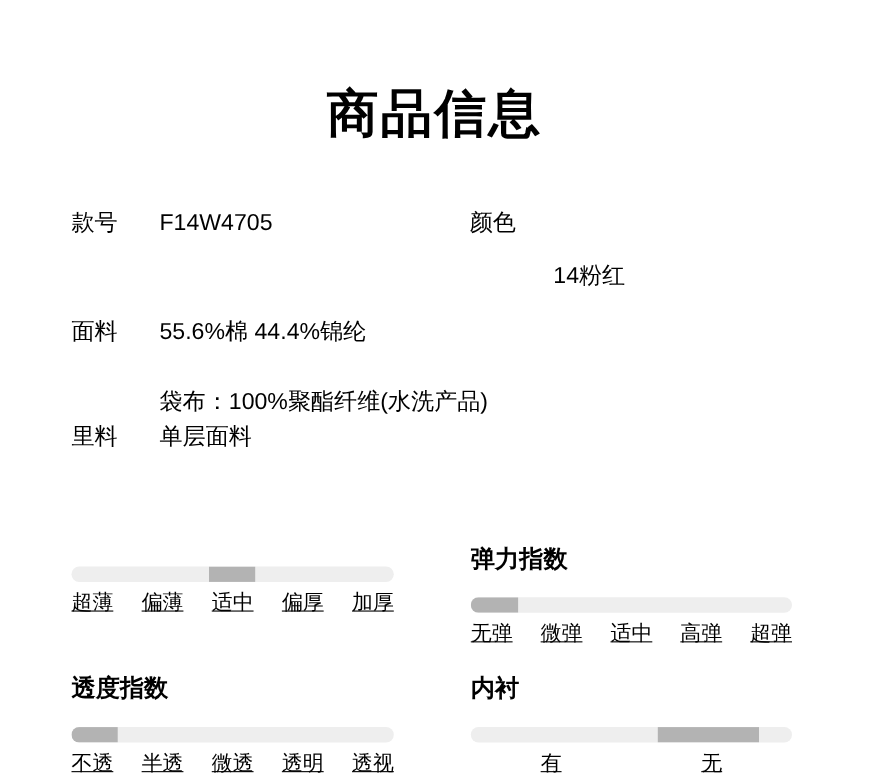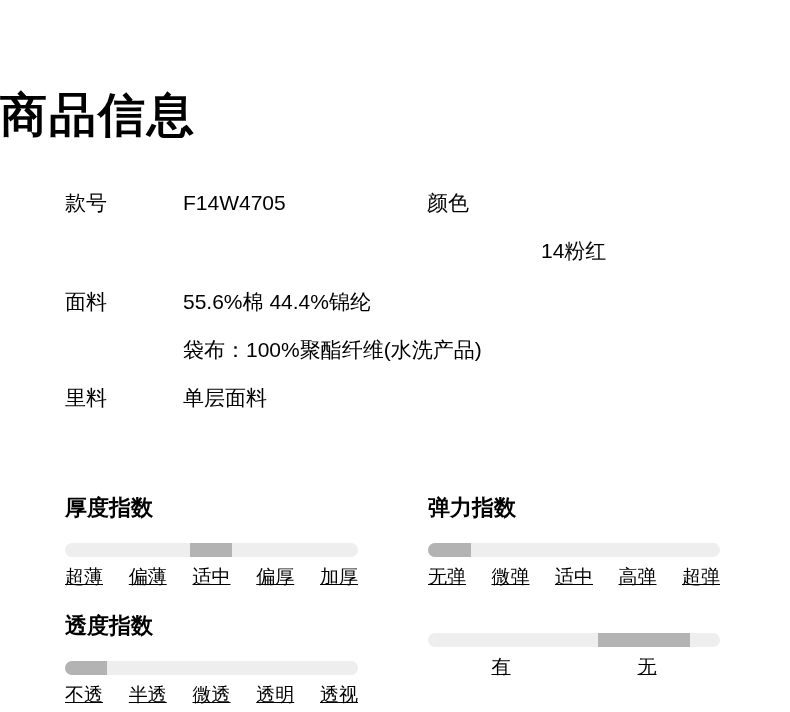--- a/index.html
+++ b/index.html
@@ -8,35 +8,35 @@
     --text:#000000;
   }
   *{margin:0;padding:0;box-sizing:border-box;}
   html,body{background:#ffffff;}
   body{
     width:790px;height:712px;position:relative;overflow:hidden;
     font-family:"Liberation Sans","DejaVu Sans",sans-serif;
     color:var(--text);
   }
   .page-title{
-    position:absolute;top:88px;left:0;width:100%;
-    font-size:47px;font-weight:700;
+    position:absolute;top:76px;left:0;width:100%;
+    text-align:center;font-size:47px;font-weight:700;
     line-height:54px;letter-spacing:2px;
   }
   .line{position:absolute;left:0;width:100%;height:28px;font-size:21px;line-height:27px;}
   .line .lbl{position:absolute;font-weight:400;white-space:nowrap;}
-  .line .val{position:absolute;font-weight:400;white-space:nowrap;margin-left:38px;}
+  .line .val{position:absolute;font-weight:400;white-space:nowrap;}
   .x-left-lbl{left:65px;}
   .x-left-val{left:145px;}
   .x-right-lbl{left:427px;}
   .x-right-val{left:503px;}
   .t1{top:189px;}
   .t2{top:237px;}
   .t3{top:288px;}
-  .t4{top:336px;}
+  .t4{top:352px;}
   .t5{top:384px;}
   .indicator{position:absolute;}
   .ind-a{left:65px;top:494px;width:293px;}
   .ind-b{left:428px;top:494px;width:292px;}
   .ind-c{left:65px;top:612px;width:293px;}
   .ind-d{left:428px;top:612px;width:292px;}
   .indicator h2{font-size:22px;font-weight:700;line-height:28px;}
   .track{
     position:relative;margin-top:21px;height:14px;
     background:var(--track);border-radius:7px;overflow:hidden;
@@ -72,21 +72,20 @@
 <div class="line t4">
   <span class="val x-left-val">袋布：100%聚酯纤维(水洗产品)</span>
 </div>
 
 <div class="line t5">
   <span class="lbl x-left-lbl">里料</span>
   <span class="val x-left-val">单层面料</span>
 </div>
 
 <div class="indicator ind-a">
-  <h2>厚度指数</h2>
   <div class="track">
     <div class="marker" style="left: 42.6%; width: 14.5%;"></div>
   </div>
   <div class="scale">
     <span>超薄</span>
     <span>偏薄</span>
     <span>适中</span>
     <span>偏厚</span>
     <span>加厚</span>
   </div>
@@ -114,20 +113,21 @@
   <div class="scale">
     <span>不透</span>
     <span>半透</span>
     <span>微透</span>
     <span>透明</span>
     <span>透视</span>
   </div>
 </div>
 
 <div class="indicator ind-d">
+  <h2>内衬</h2>
   <div class="track">
     <div class="marker" style="left: 58.3%; width: 31.3%;"></div>
   </div>
   <div class="scale two">
     <span>有</span>
     <span>无</span>
   </div>
 </div>
 
 </body></html>

